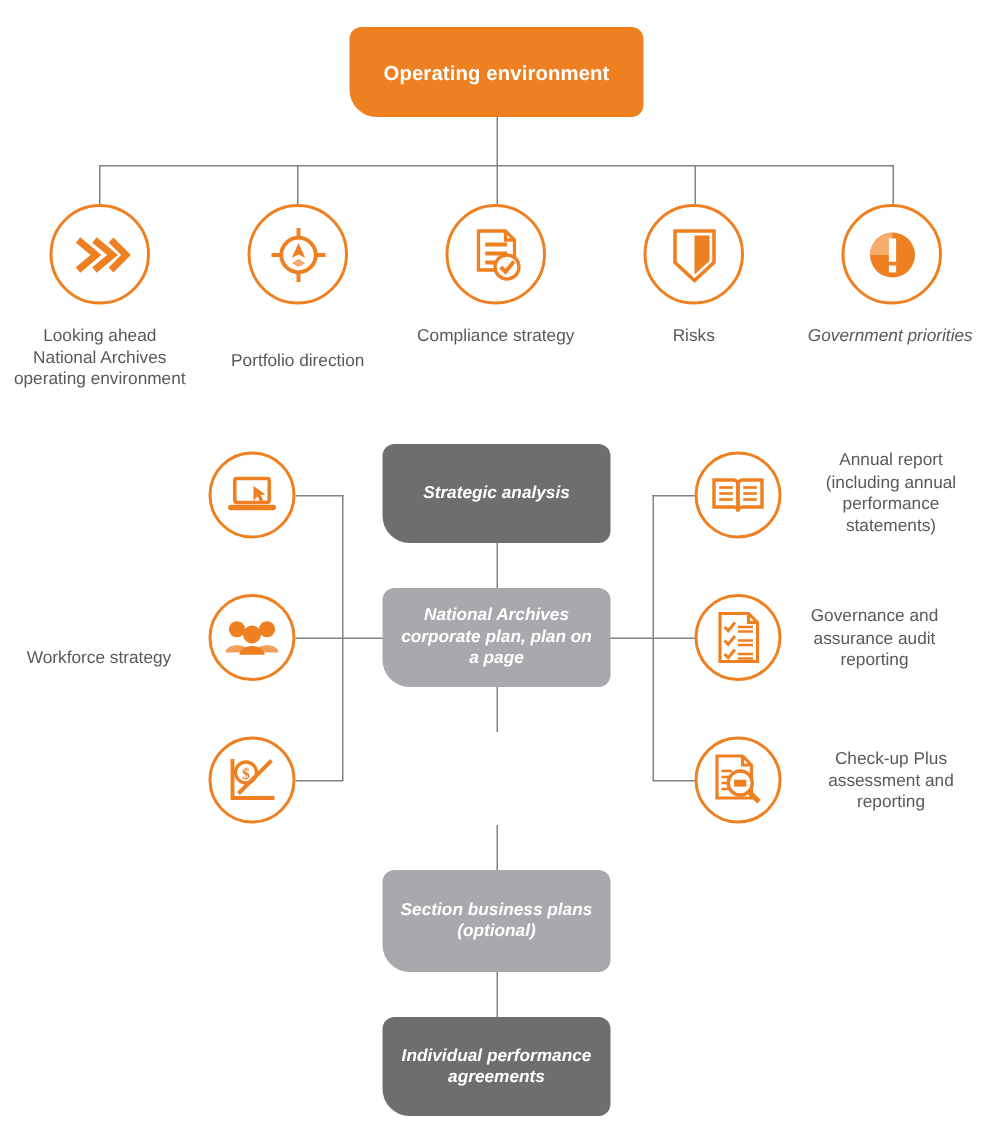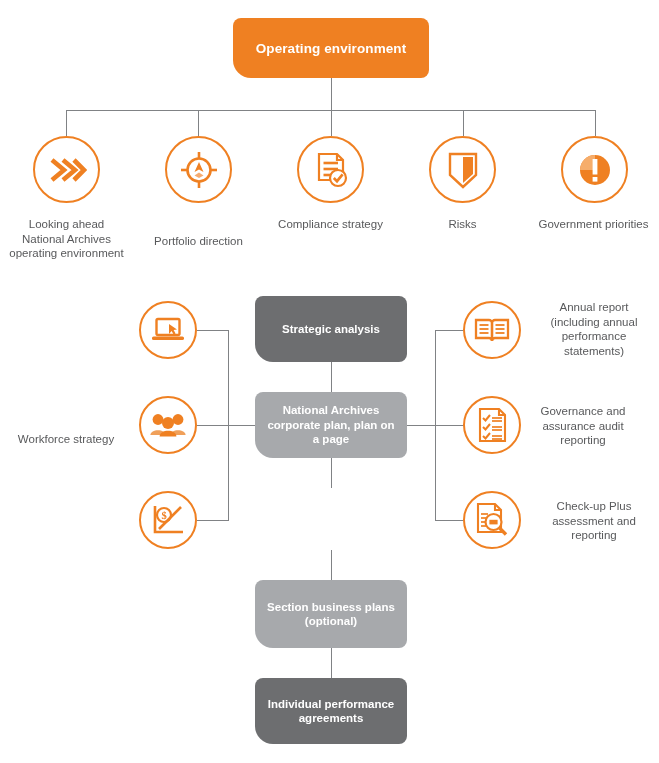--- a/index.html
+++ b/index.html
@@ -49,21 +49,21 @@
 
   
   .cbox{
     position:absolute;left:255px;width:152px;
     border-radius:8px 8px 8px 18px;
     display:flex;align-items:center;justify-content:center;
     text-align:center;
   }
   .cbox span{
     color:#ffffff;font-size:11.5px;font-weight:bold;line-height:14.5px;
-    padding:0 10px;display:block;
+    padding:0 10px;display:block;font-style:italic;
   }
   .dark{background:#6d6e70;}
   .light{background:#a7a9ac;}
 </style>
 </head>
 <body>
 
 <div class="canvas">
 
   <div class="top-box">
@@ -150,21 +150,21 @@
   </div>
   <div class="lbl" style="left:132px;top:234px;width:133px;">
     <span style="white-space:pre-line;">Portfolio direction</span>
   </div>
   <div class="lbl" style="left:264px;top:217px;width:133px;">
     <span style="white-space:pre-line;">Compliance strategy</span>
   </div>
   <div class="lbl" style="left:396px;top:217px;width:133px;">
     <span style="white-space:pre-line;">Risks</span>
   </div>
-  <div class="lbl" style="left:528px;top:217px;width:131px;">
+  <div class="lbl" style="left:528px;top:217px;width:131px;font-style:italic;">
     <span style="white-space:pre-line;">Government priorities</span>
   </div>
 
   <div class="ln ln-v" style="left:228px;top:330px;height:190px;"></div>
   <div class="ln ln-h" style="left:197px;top:330px;width:32px;"></div>
   <div class="ln ln-h" style="left:197px;top:425px;width:32px;"></div>
   <div class="ln ln-h" style="left:197px;top:520px;width:32px;"></div>
   <div class="ln ln-h" style="left:228px;top:425px;width:28px;"></div>
 
   <div class="ln ln-v" style="left:435px;top:330px;height:190px;"></div>

